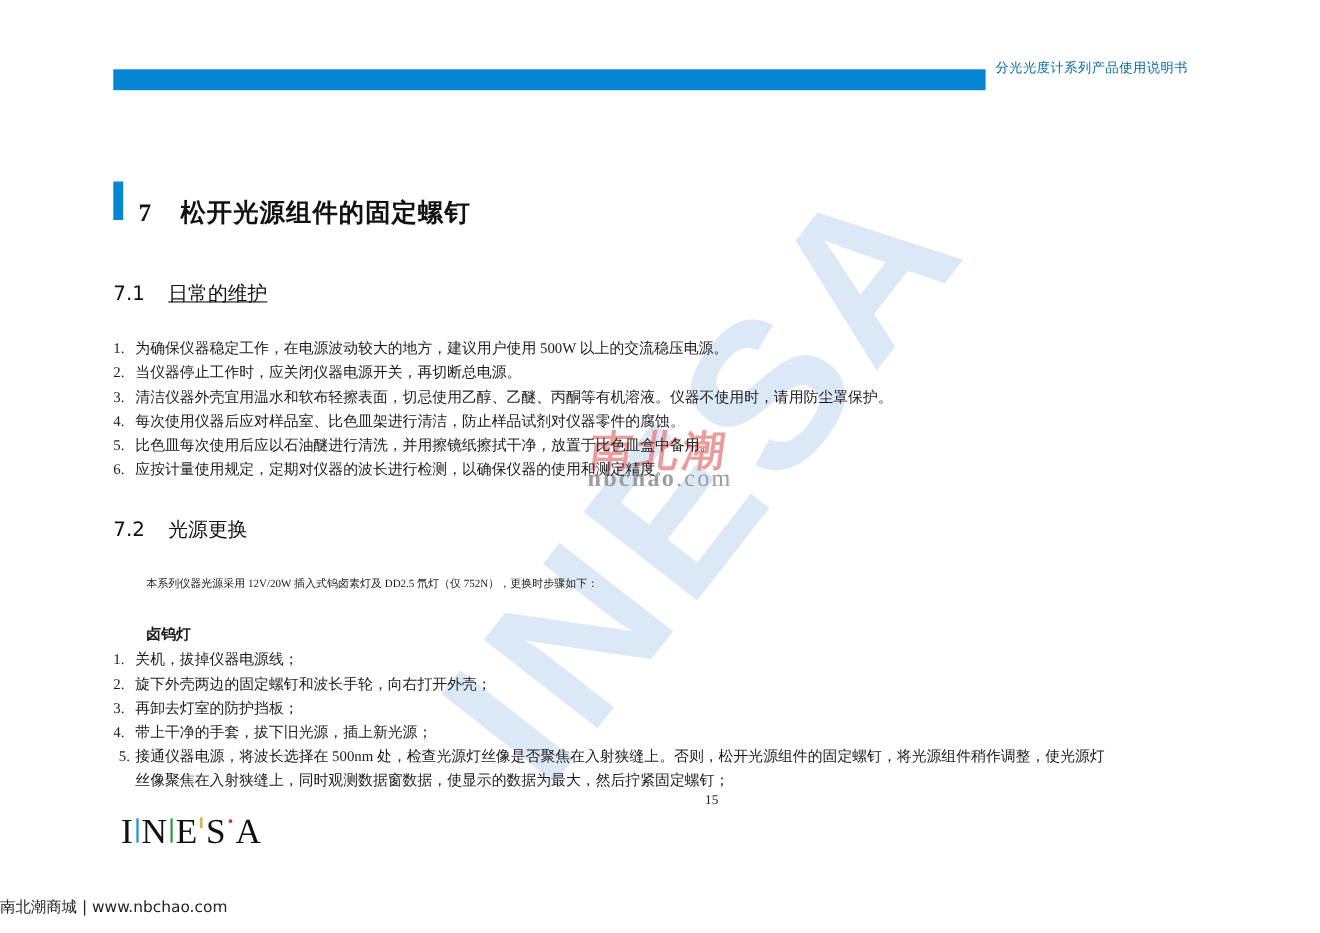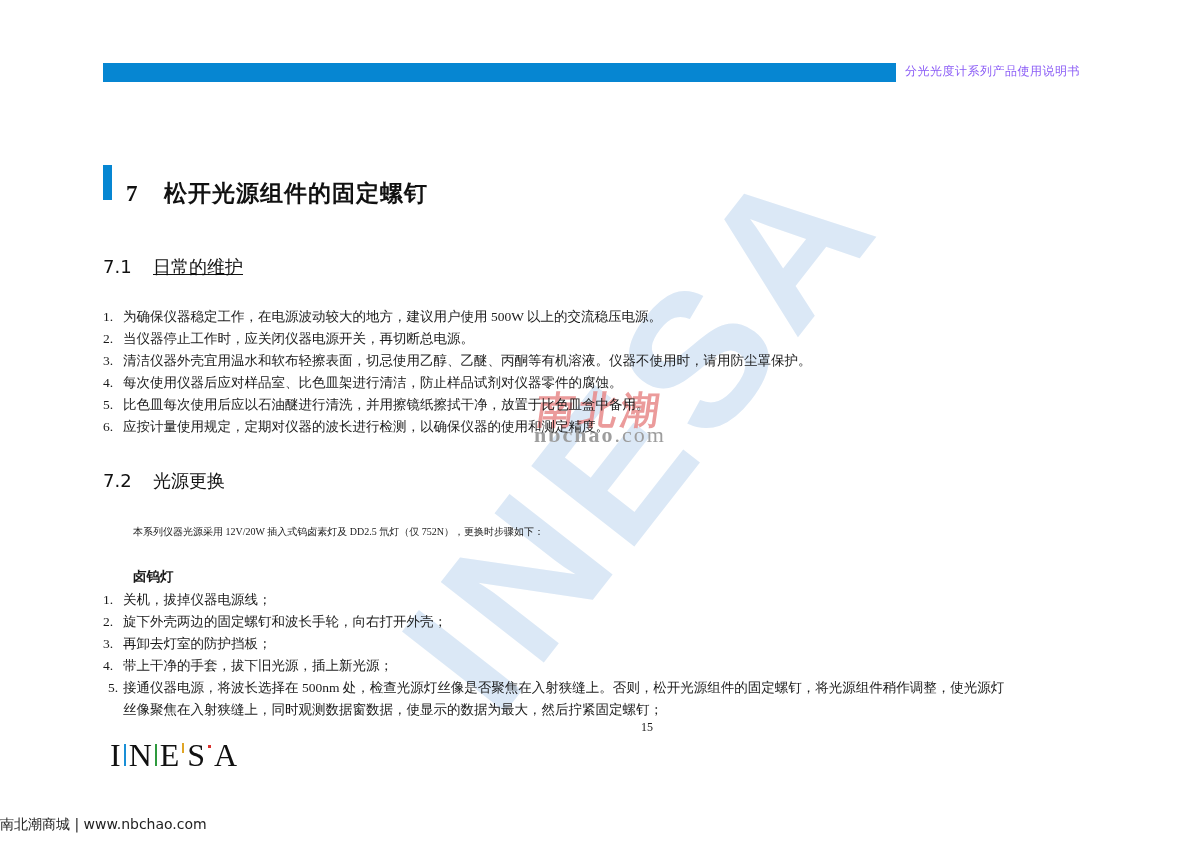--- a/index.html
+++ b/index.html
@@ -7,21 +7,21 @@
     width:1200px; height:848px; position:relative; overflow:hidden;
     background:#ffffff;
     font-family:"Liberation Serif","DejaVu Serif",serif;
     color:#1a1a1a;
   }
   .header-bar {
     position:absolute; left:103px; top:63px; width:793px; height:19px;
     background:#0686d2;
   }
   .header-title {
-    position:absolute; left:905px; top:63px; font-size:12px; color:#8b5cf6;
+    position:absolute; left:905px; top:53px; font-size:12px; color:#0369a1;
     font-family:Liberation Sans, sans-serif;
     letter-spacing:0.5px; line-height:16px;
   }
   .watermark-inesa {
     position:absolute; left:330px; top:350px; width:600px;
     font-family:"Liberation Sans","DejaVu Sans",sans-serif;
     font-weight:bold; font-size:190px; color:#dbe8f6;
     transform:rotate(-52deg); transform-origin:center;
     letter-spacing:10px; line-height:1; text-align:center;
     pointer-events:none; z-index:0;

